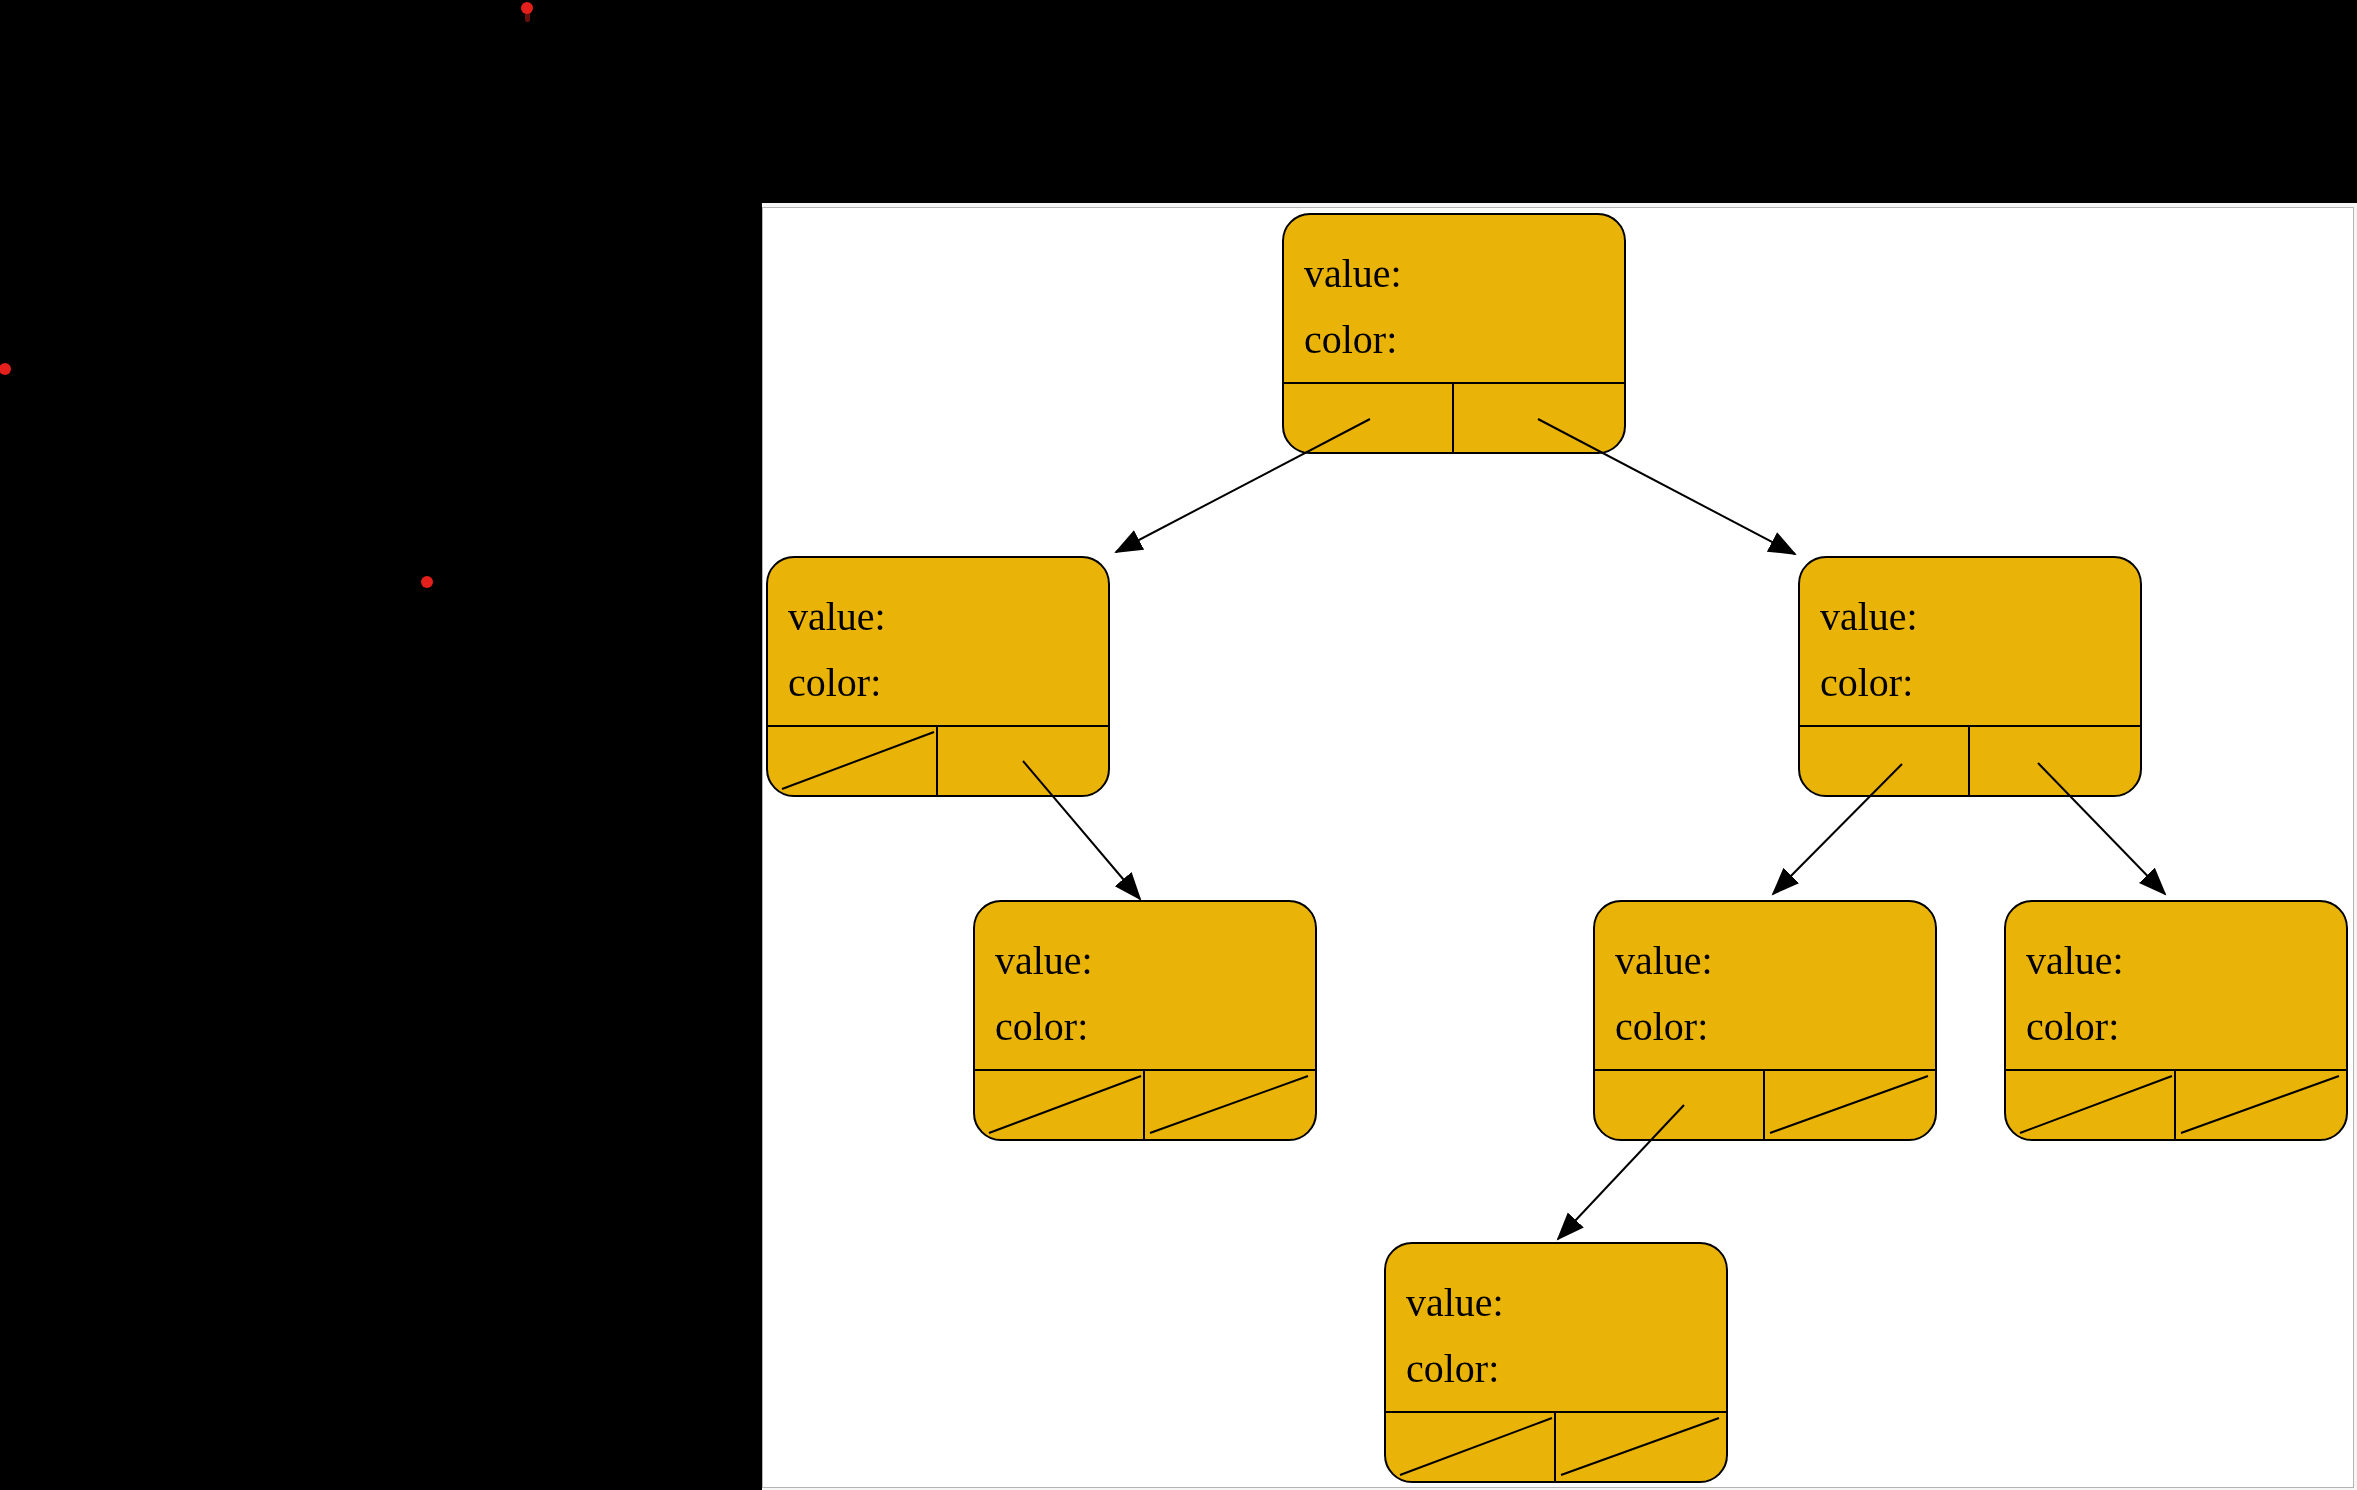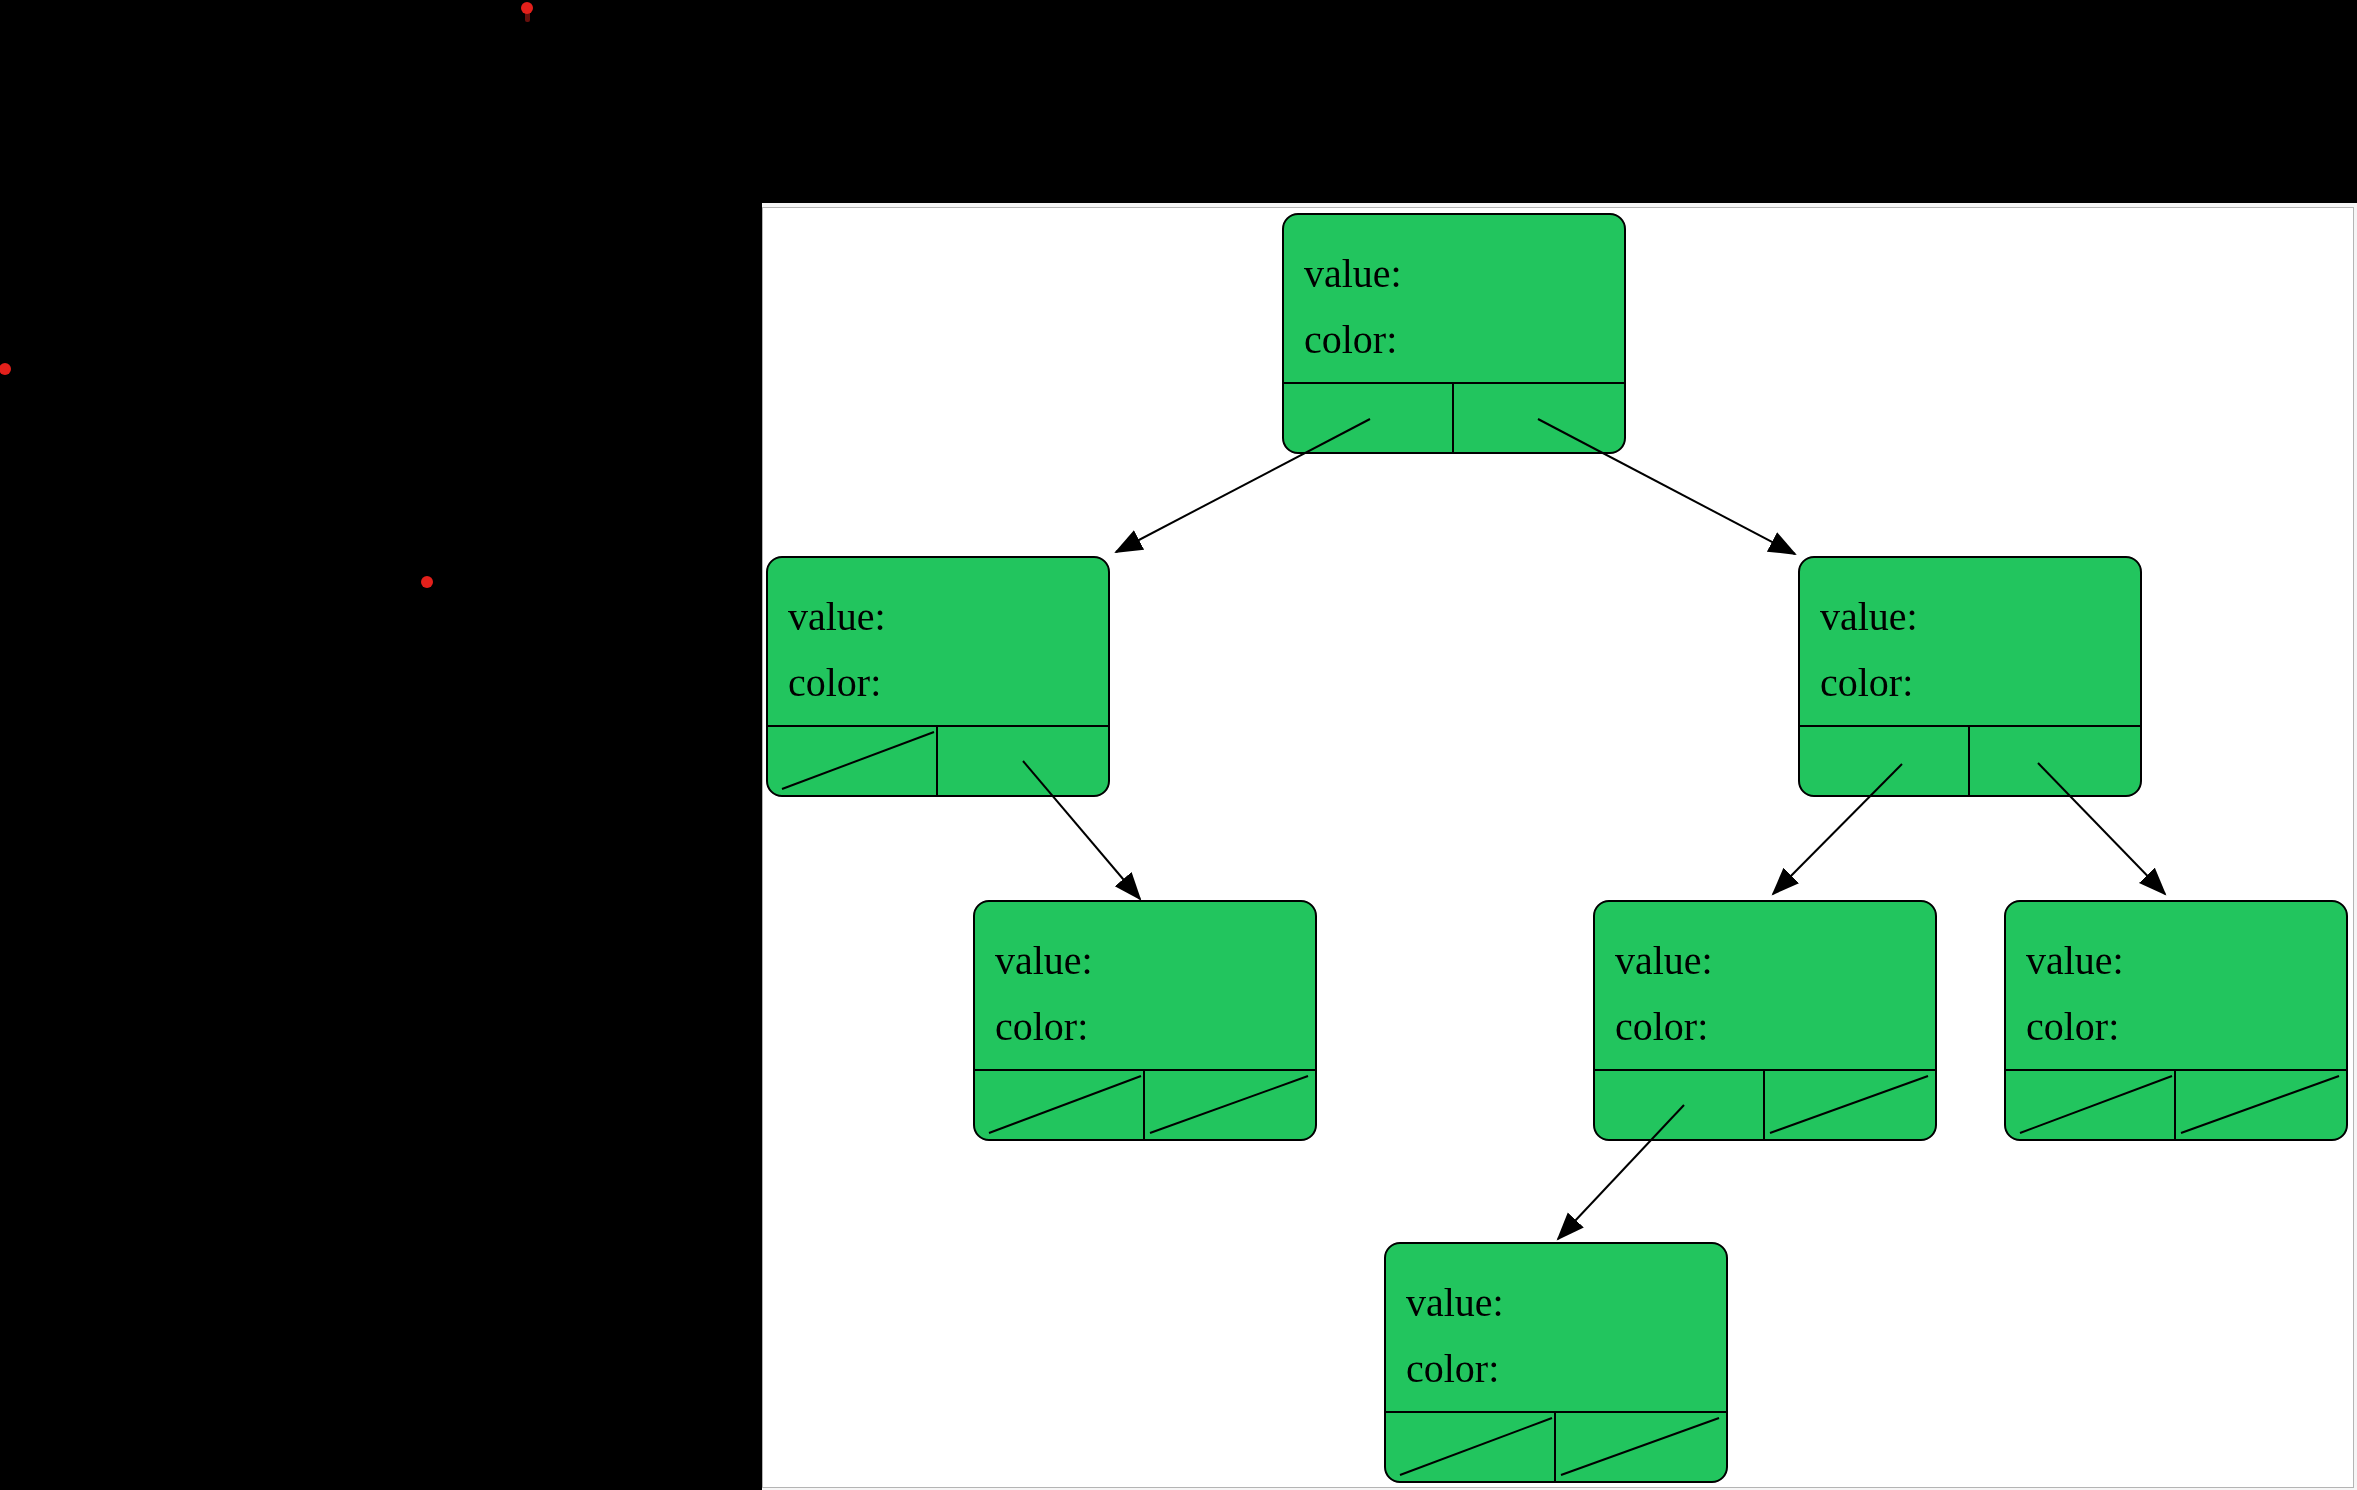--- a/index.html
+++ b/index.html
@@ -22,22 +22,22 @@
     border-style: solid;
     border-width: 1px;
     pointer-events: none;
   }
   
   .node {
     position: absolute;
     width: 344px; height: 241px;
     box-sizing: border-box;
     border: 2px solid #000;
-    border-radius: 16px;
-    background: #22c55e;
+    border-radius: 28px;
+    background: #eab308;
     z-index: 2;
   }
   .node-text {
     position: absolute;
     top: 0; left: 0; right: 0; height: 169px;
     padding: 26px 0 0 20px;
     box-sizing: border-box;
     font-size: 40px;
     line-height: 66px;
     color: #000;

